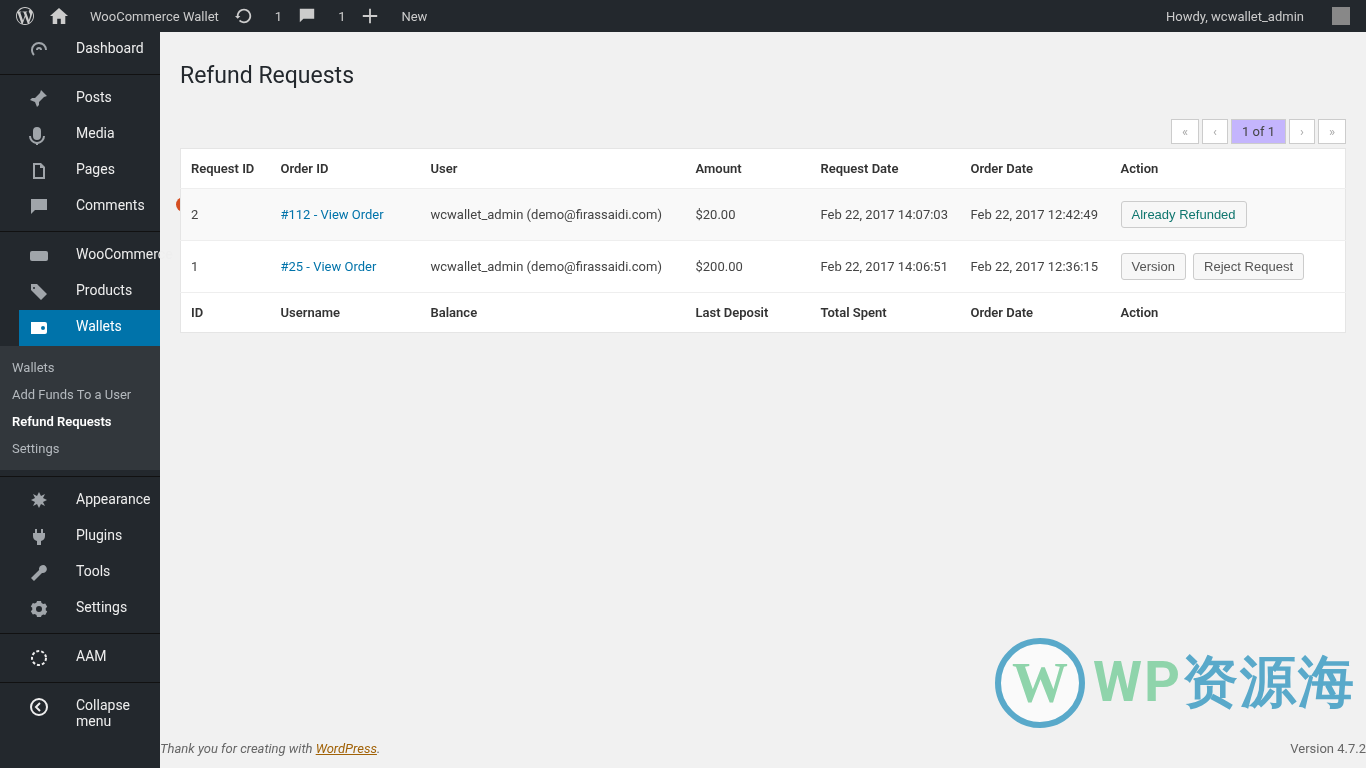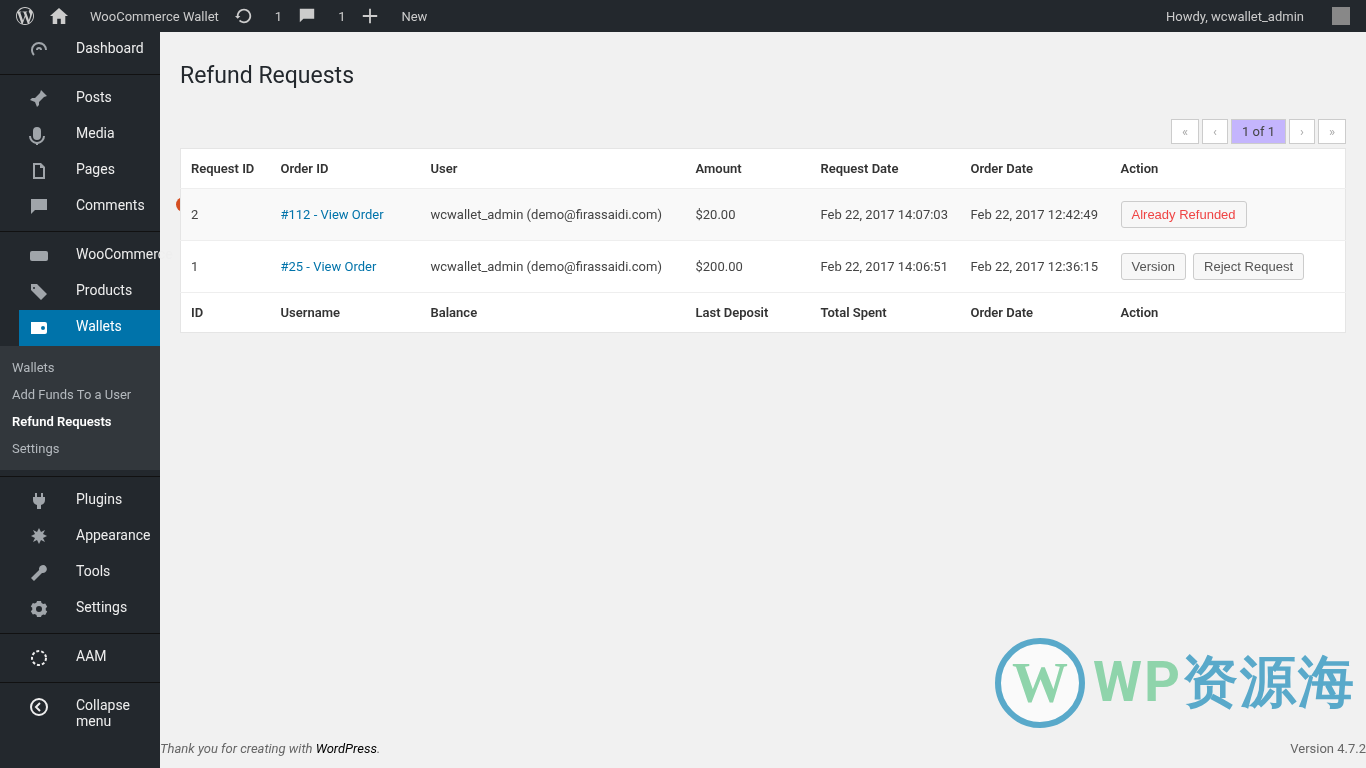--- a/index.html
+++ b/index.html
@@ -36,26 +36,26 @@
 .pager-info { border: 1px solid #ccc; background: #c4b5fd; padding: 4px 10px; margin-left: 3px; font-size: 13px; }
 
 
 .table { width: 100%; border-collapse: collapse; background: #fff; border: 1px solid #e5e5e5; }
 .table th, .table td { padding: 12px 10px; text-align: left; font-size: 13px; border-top: 1px solid #eee; }
 .table th { font-weight: 600; color: #333; }
 .table tr:first-child th { border-top: none; }
 .table td.odd-row { background: #f9f9f9; }
 .order-link { color: #0073aa; cursor: pointer; }
 .btn { border: 1px solid #ccc; background: #f7f7f7; padding: 5px 10px; border-radius: 3px; cursor: pointer; font-size: 13px; color: #555; margin-right: 4px; }
-.btn.disabled { color: #ef4444; cursor: default; }
+.btn.disabled { color: #0f766e; cursor: default; }
 .footer-row th { font-weight: 600; border-top: 1px solid #eee; }
 
 
 .footer { position: absolute; bottom: 0; left: 0; right: 0; padding: 12px 0; display: flex; justify-content: space-between; font-size: 13px; color: #666; font-style: italic; }
-.footer a { color: #000000; }
+.footer a { color: #a16207; text-decoration: underline; }
 .footer .ver { font-style: normal; }
 
 
 .watermark { position: absolute; right: 10px; bottom: 40px; opacity: 0.7; display: flex; align-items: center; gap: 8px; pointer-events: none; }
 .watermark-logo { width: 90px; height: 90px; border: 6px solid #1a8cba; border-radius: 50%; display: flex; align-items: center; justify-content: center; background: #fff; }
 .watermark-logo-inner { font-size: 56px; font-weight: 900; color: #66c88e; font-family: Georgia, serif; }
 .watermark-text { font-size: 56px; font-weight: 700; color: #66c88e; letter-spacing: 2px; }
 .watermark-text .cn { color: #1a8cba; }
 </style>
 </head>
@@ -155,29 +155,29 @@
   </div>
   <div class="submenu">
     <div class="submenu-item">Wallets</div>
     <div class="submenu-item">Add Funds To a User</div>
     <div class="submenu-item current">Refund Requests</div>
     <div class="submenu-item">Settings</div>
   </div>
   <div class="menu-sep"></div>
   <div class="menu-item">
     <svg viewBox="0 0 20 20">
+        <path d="M10 1l2 4 4-2-2 4 4 2-4 2 2 4-4-2-2 4-2-4-4 2 2-4-4-2 4-2-2-4 4 2 2-4z"></path>
+      </svg>
+    <span>Appearance</span>
+  </div>
+  <div class="menu-item">
+    <svg viewBox="0 0 20 20">
         <path d="M6 2h2v4h4V2h2v4h2v3a5 5 0 01-4 4.9V18h-4v-4.1A5 5 0 014 9V6h2V2z"></path>
       </svg>
     <span>Plugins</span>
-  </div>
-  <div class="menu-item">
-    <svg viewBox="0 0 20 20">
-        <path d="M10 1l2 4 4-2-2 4 4 2-4 2 2 4-4-2-2 4-2-4-4 2 2-4-4-2 4-2-2-4 4 2 2-4z"></path>
-      </svg>
-    <span>Appearance</span>
   </div>
   <div class="menu-item">
     <svg viewBox="0 0 20 20">
         <path d="M14 2a4 4 0 00-3.9 5L2 15l3 3 8-8.1A4 4 0 1014 2z"></path>
       </svg>
     <span>Tools</span>
   </div>
   <div class="menu-item">
     <svg viewBox="0 0 20 20">
         <path d="M8 2h4l.5 2a6 6 0 011.7 1l2-.6 2 3.4-1.5 1.4a6 6 0 010 2l1.5 1.4-2 3.4-2-.6a6 6 0 01-1.7 1L12 18H8l-.5-2a6 6 0 01-1.7-1l-2 .6-2-3.4 1.5-1.4a6 6 0 010-2L1.8 7.4l2-3.4 2 .6a6 6 0 011.7-1L8 2zm2 5a3 3 0 100 6 3 3 0 000-6z"></path>

